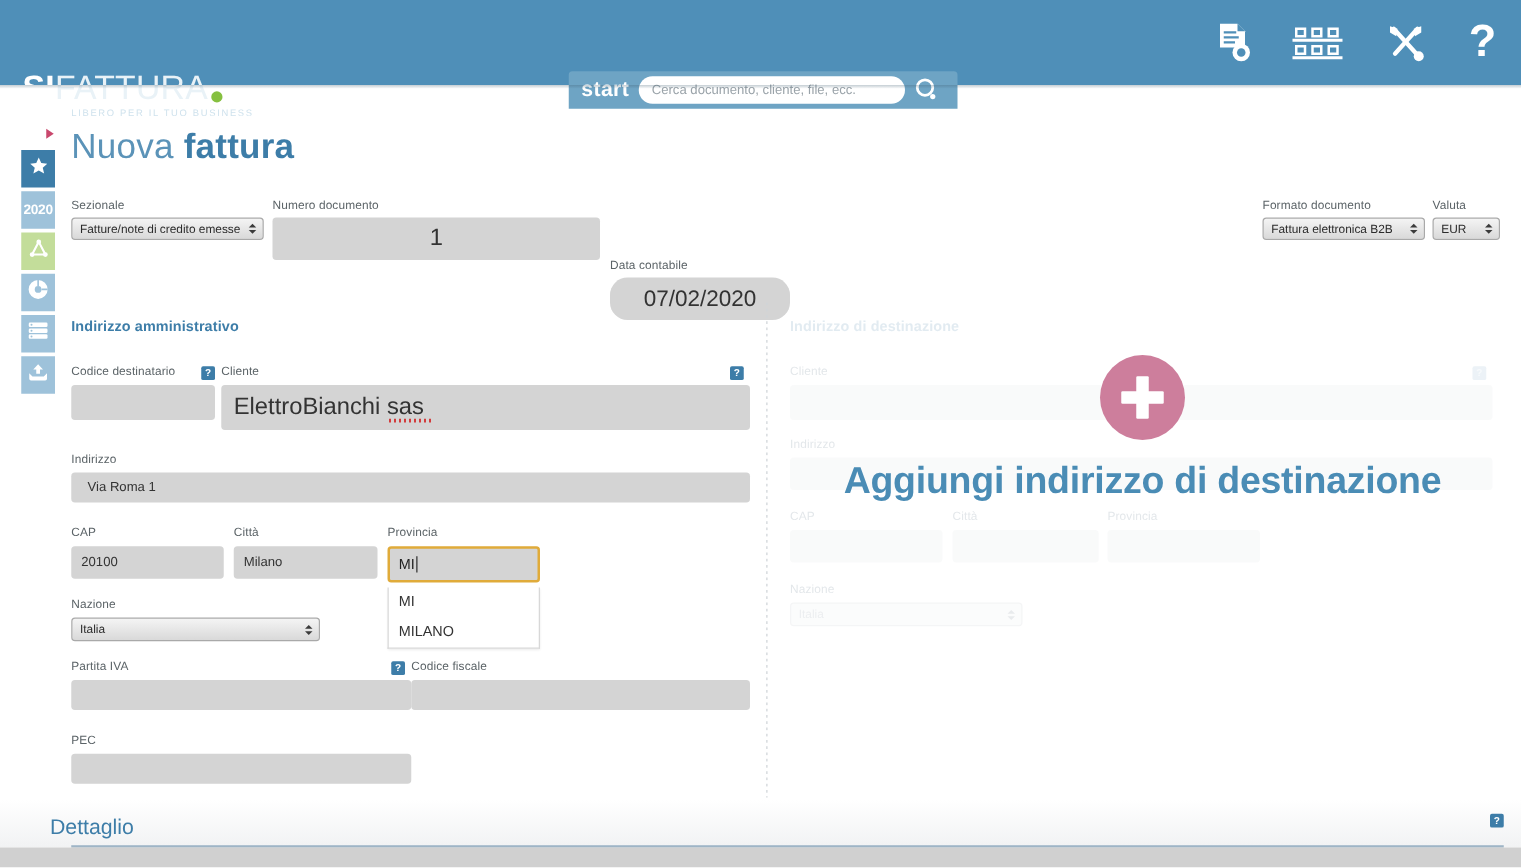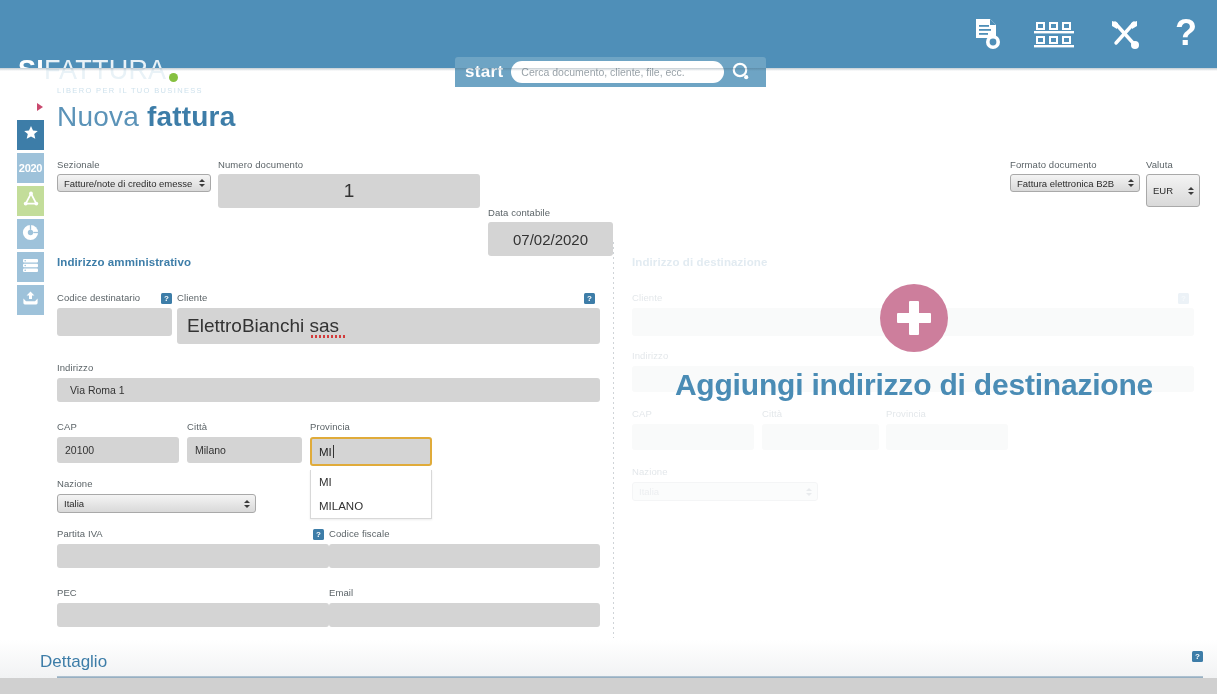--- a/index.html
+++ b/index.html
@@ -297,37 +297,37 @@
     </div>
   </div>
 
   <div style="position:absolute;left:218px;top:159px;">
     <div class="fld-label">Numero documento</div>
     <div class="fld-input" style="width:262px;height:34px;margin-top:4px;display:flex;align-items:center;justify-content:center;font-size:19px;">1</div>
   </div>
 
   <div style="position:absolute;left:488px;top:159px;margin-top:48px;">
     <div class="fld-label">Data contabile</div>
-    <div class="fld-input" style="width:125px;height:34px;margin-top:4px;display:flex;align-items:center;justify-content:center;font-size:15px;">07/02/2020</div>
+    <div class="fld-input" style="width:144px;height:34px;margin-top:4px;display:flex;align-items:center;justify-content:center;font-size:18px;border-radius:14px;">07/02/2020</div>
   </div>
 
   <div style="position:absolute;left:1010px;top:159px;">
     <div class="fld-label">Formato documento</div>
     <div class="sel" style="width:130px;height:18px;margin-top:4px;">
       <span>Fattura elettronica B2B</span>
       <span class="arrows">
           <i class="ar-up"></i>
           <i class="ar-dn"></i>
         </span>
     </div>
   </div>
 
   <div style="position:absolute;left:1146px;top:159px;">
     <div class="fld-label">Valuta</div>
-    <div class="sel" style="width:54px;height:33px;margin-top:4px;">
+    <div class="sel" style="width:54px;height:18px;margin-top:4px;">
       <span>EUR</span>
       <span class="arrows">
           <i class="ar-up"></i>
           <i class="ar-dn"></i>
         </span>
     </div>
   </div>
 
   <div class="vdivider"></div>
 
@@ -401,24 +401,20 @@
   <div style="position:absolute;left:57px;top:587px;">
     <div class="fld-label">PEC</div>
     <div class="fld-input" style="width:272px;height:24px;margin-top:5px;"></div>
   </div>
 
   <div style="position:absolute;left:329px;top:528px;">
     <div class="fld-label">Codice fiscale</div>
     <div class="fld-input" style="width:271px;height:24px;margin-top:5px;"></div>
   </div>
 
-  <div style="position:absolute;left:329px;top:587px;">
-    <div class="fld-label">Email</div>
-    <div class="fld-input" style="width:271px;height:24px;margin-top:5px;"></div>
-  </div>
 
   <div class="ghost">
     <div class="sec-title" style="position:absolute;left:632px;top:256px;">Indirizzo di destinazione</div>
 
     <div style="position:absolute;left:632px;top:292px;">
       <div class="fld-label">Cliente</div>
       <div class="fld-input" style="width:562px;height:28px;margin-top:5px;"></div>
     </div>
     <span class="qmark" style="position:absolute;left:1178px;top:293px;">?</span>
 

